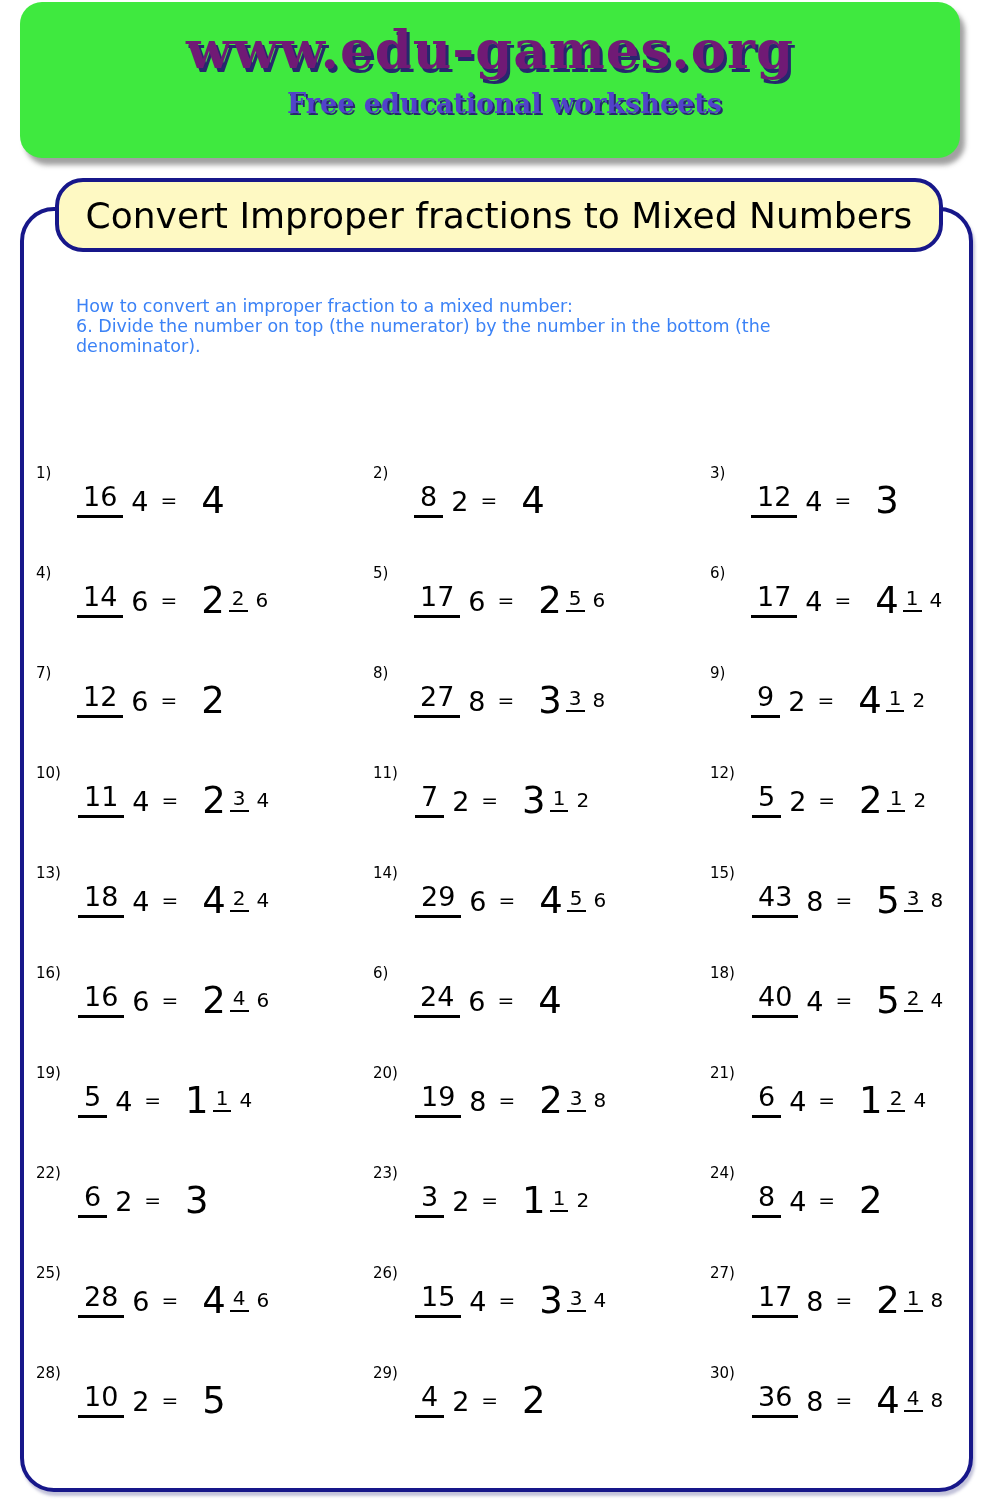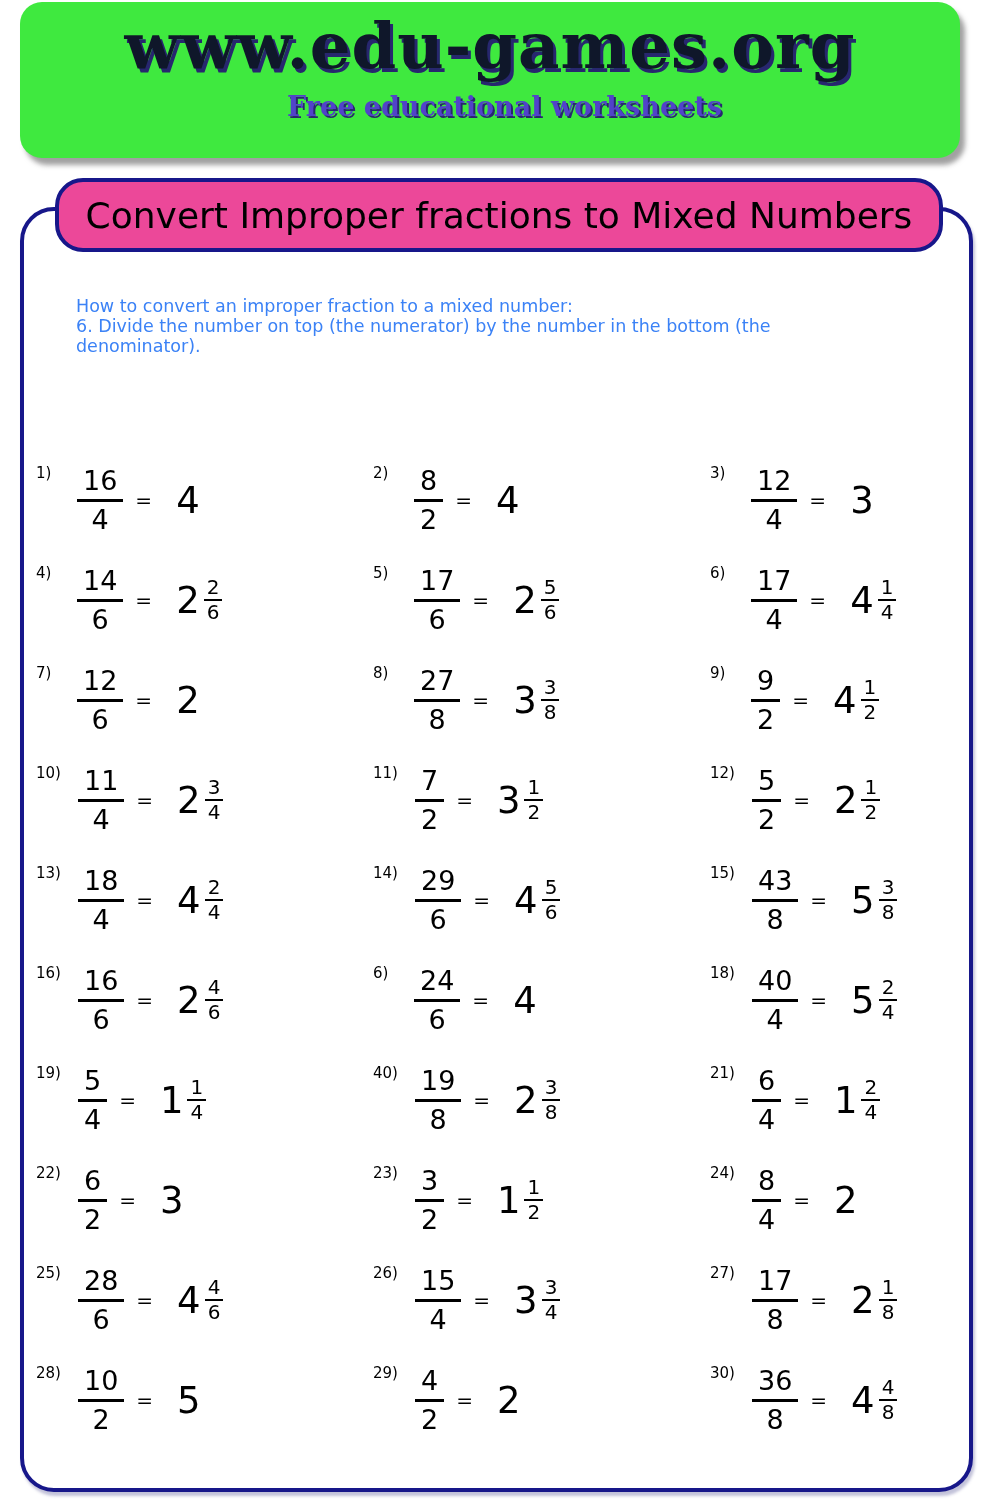--- a/index.html
+++ b/index.html
@@ -19,26 +19,26 @@
     left: 20px; top: 2px;
     width: 940px; height: 156px;
     background: #3fe93f;
     border-radius: 22px;
     box-shadow: 5px 7px 5px rgba(110,110,110,0.65);
     text-align: center;
     z-index: 3;
   }
   .banner .site-url {
     display: block;
-    padding-top: 6px;
+    padding-top: 16px;
     font-family: "DejaVu Serif", serif;
     font-weight: bold;
-    font-size: 64px;
+    font-size: 53px;
     letter-spacing: 1px;
-    color: #0f172a;
+    color: #701a75;
     text-shadow: 3px 4px 0 #27276e;
   }
   .banner .tagline {
     display: block;
     margin-top: 8px;
     font-family: "DejaVu Serif", serif;
     font-weight: bold;
     font-size: 27px;
     color: #5143c9;
     text-shadow: 2px 2px 0 #27276e;
@@ -55,21 +55,21 @@
     border-radius: 34px;
     box-shadow: 2px 4px 3px rgba(120,120,170,0.45);
     z-index: 1;
   }
 
   
   .title-bar {
     position: absolute;
     left: 55px; top: 178px;
     width: 888px; height: 74px;
-    background: #ec4899;
+    background: #fef9c3;
     border: 4px solid #17178a;
     border-radius: 28px;
     display: flex;
     align-items: center;
     justify-content: center;
     font-size: 36px;
     color: #000000;
     z-index: 4;
     white-space: nowrap;
   }
@@ -103,22 +103,23 @@
   }
   .pnum {
     font-size: 15px;
     align-self: flex-start;
     margin-top: 14px;
     margin-right: 17px;
     min-width: 24px;
   }
   .frac {
     display: inline-flex;
-    flex-direction: column;
+    flex-direction: row;
     align-items: center;
+    gap: 8px;
   }
   .frac.big { font-size: 27px; line-height: 30px; }
   .frac.big .num { border-bottom: 3px solid #000; padding: 0 6px 3px; }
   .frac.big .den { padding-top: 3px; }
   .eq { font-size: 20px; margin: 0 14px 0 12px; }
   .answer { display: inline-flex; align-items: center; margin-left: 10px; }
   .whole { font-size: 37px; }
   .frac.small { font-size: 20px; line-height: 21px; margin-left: 4px; }
   .frac.small .num { border-bottom: 2px solid #000; padding: 0 3px 1px; }
   .frac.small .den { padding-top: 1px; }
@@ -428,21 +429,21 @@
     <span class="answer">
       <span class="whole">1</span>
       <span class="frac small">
         <span class="num">1</span>
         <span class="den">4</span>
       </span>
     </span>
   </div>
 
   <div class="problem">
-    <span class="pnum">40)</span>
+    <span class="pnum">20)</span>
     <span class="frac big">
       <span class="num">19</span>
       <span class="den">8</span>
     </span>
     <span class="eq">=</span>
     <span class="answer">
       <span class="whole">2</span>
       <span class="frac small">
         <span class="num">3</span>
         <span class="den">8</span>

